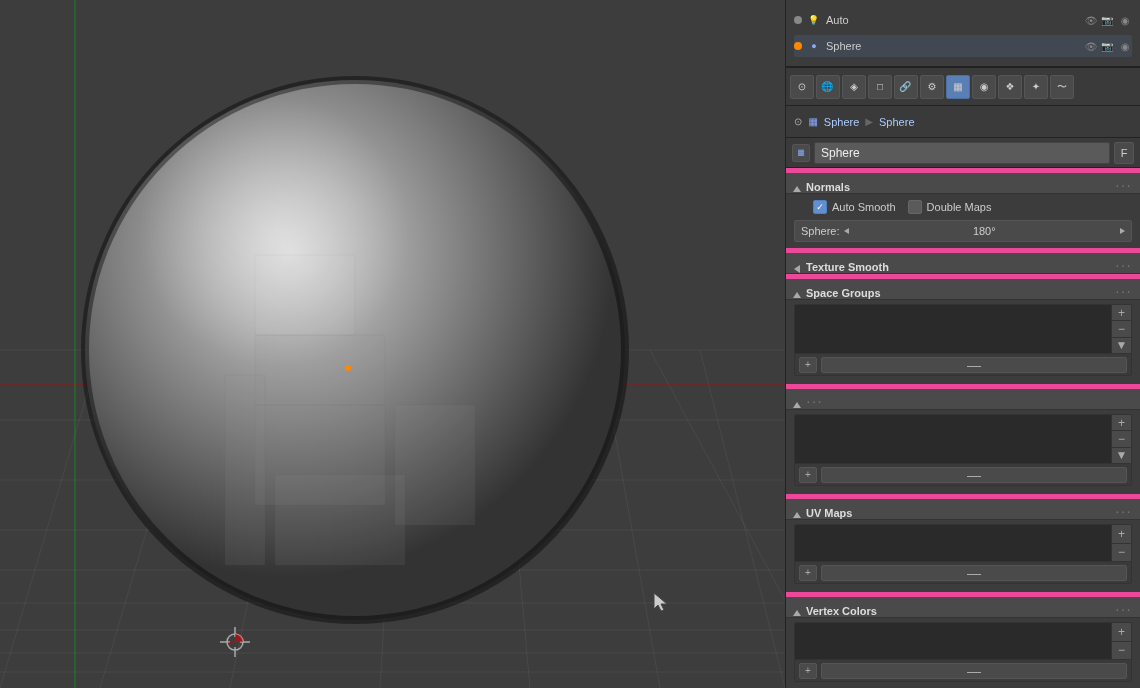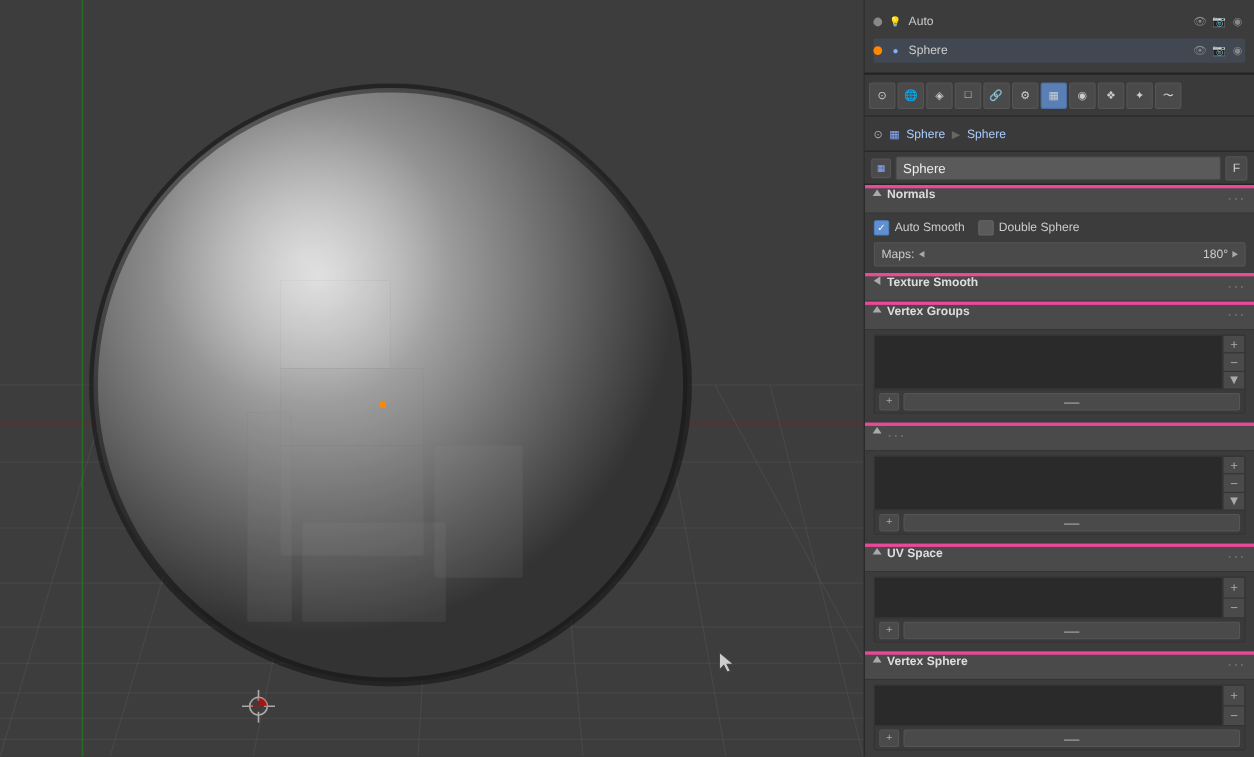--- a/index.html
+++ b/index.html
@@ -160,23 +160,23 @@
     .panel-scroll::-webkit-scrollbar-thumb {
       background: #555;
       border-radius: 3px;
     }
 
     
     .section-header {
       height: 26px;
       background: #4a4a4a;
       border-bottom: 1px solid #333;
-      border-top: 3px solid #ec4899;
-      display: flex;
-      align-items: flex-start;
+      border-top: 5px solid #ec4899;
+      display: flex;
+      align-items: flex-end;
       padding: 0 8px;
       cursor: pointer;
       user-select: none;
     }
 
     .section-header .triangle {
       width: 0;
       height: 0;
       border-top: 4px solid transparent;
       border-bottom: 4px solid transparent;
@@ -207,20 +207,21 @@
       background: #3c3c3c;
       padding: 6px 8px;
     }
 
     
     .normals-row {
       display: flex;
       align-items: center;
       gap: 12px;
       margin-bottom: 6px;
+      margin-left: 19px;
     }
 
     .checkbox-item {
       display: flex;
       align-items: center;
       gap: 5px;
       cursor: pointer;
     }
 
     .checkbox {
@@ -276,21 +277,21 @@
       width: 0;
       height: 0;
       border-top: 3px solid transparent;
       border-bottom: 3px solid transparent;
       border-left: 5px solid #aaa;
       cursor: pointer;
     }
 
     .angle-value {
       flex: 1;
-      text-align: right;
+      text-align: center;
       color: #ccc;
       font-size: 11px;
     }
 
     .bottom-icon-btn {
       width: 18px;
       height: 16px;
       background: #4a4a4a;
       border: 1px solid #555;
       border-radius: 2px;
@@ -592,41 +593,41 @@
     <div class="section-content">
       <div class="normals-row">
 
         <div class="checkbox-item">
           <div class="checkbox checked"></div>
           <span class="checkbox-label">Auto Smooth</span>
         </div>
 
         <div class="checkbox-item">
           <div class="checkbox"></div>
-          <span class="checkbox-label">Double Sphere</span>
+          <span class="checkbox-label">Double Maps</span>
         </div>
       </div>
 
       <div class="angle-field">
-        <span>Maps:</span>
+        <span>Sphere:</span>
         <div class="arrow-left"></div>
         <span class="angle-value">180°</span>
         <div class="arrow-right"></div>
       </div>
     </div>
 
     <div class="section-header">
       <div class="triangle collapsed"></div>
       <span class="section-header-label">Texture Smooth</span>
       <span class="section-header-dots">···</span>
     </div>
 
     <div class="section-header">
       <div class="triangle"></div>
-      <span class="section-header-label">Vertex Groups</span>
+      <span class="section-header-label">Space Groups</span>
       <span class="section-header-dots">···</span>
     </div>
     <div class="section-content" style="padding:4px 8px;">
       <div class="list-outer">
         <div class="list-main">
           <div class="list-inner"></div>
           <div class="list-right-btns">
             <div class="list-right-btn">+</div>
             <div class="list-right-btn">−</div>
             <div class="list-right-btn">▼</div>
@@ -655,42 +656,42 @@
         </div>
         <div class="list-bar">
           <div class="bottom-icon-btn">+</div>
           <div class="bottom-minus">—</div>
         </div>
       </div>
     </div>
 
     <div class="section-header">
       <div class="triangle"></div>
-      <span class="section-header-label">UV Space</span>
+      <span class="section-header-label">UV Maps</span>
       <span class="section-header-dots">···</span>
     </div>
     <div class="section-content" style="padding:4px 8px;">
       <div class="list-outer">
         <div class="list-main" style="height:36px;">
           <div class="list-inner"></div>
           <div class="list-right-btns" style="width:20px;">
             <div class="list-right-btn">+</div>
             <div class="list-right-btn">−</div>
           </div>
         </div>
         <div class="list-bar">
           <div class="bottom-icon-btn">+</div>
           <div class="bottom-minus">—</div>
         </div>
       </div>
     </div>
 
     <div class="section-header">
       <div class="triangle"></div>
-      <span class="section-header-label">Vertex Sphere</span>
+      <span class="section-header-label">Vertex Colors</span>
       <span class="section-header-dots">···</span>
     </div>
     <div class="section-content" style="padding:4px 8px;">
       <div class="list-outer">
         <div class="list-main" style="height:36px;">
           <div class="list-inner"></div>
           <div class="list-right-btns" style="width:20px;">
             <div class="list-right-btn">+</div>
             <div class="list-right-btn">−</div>
           </div>

